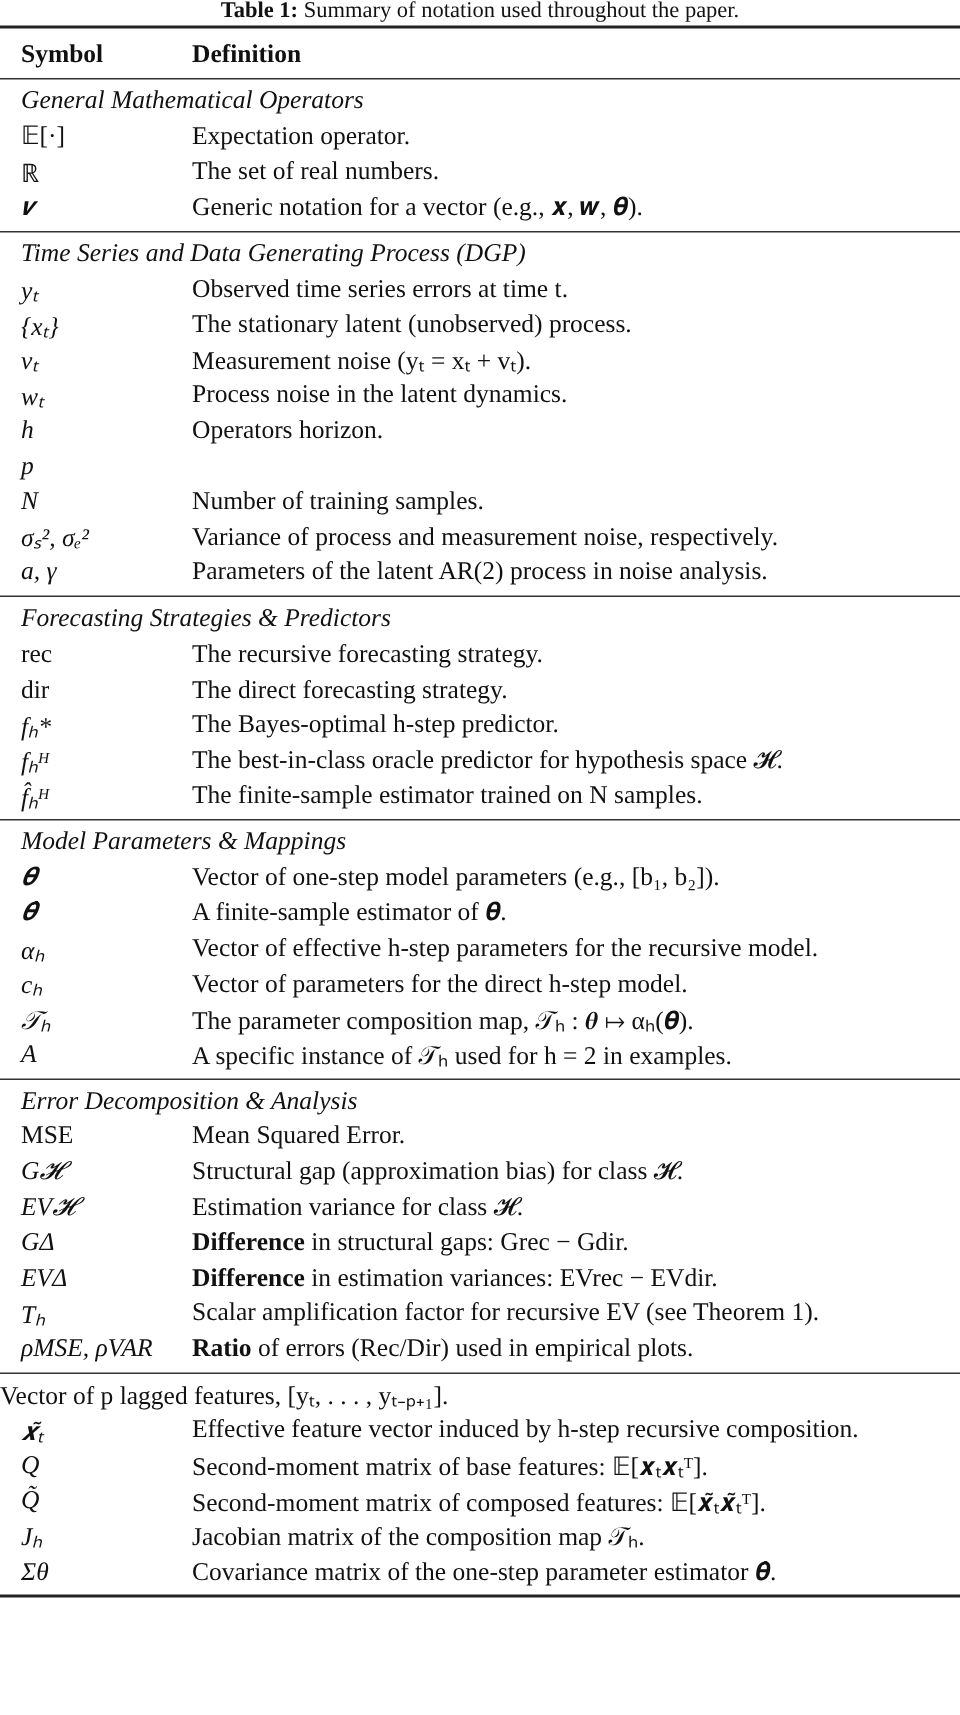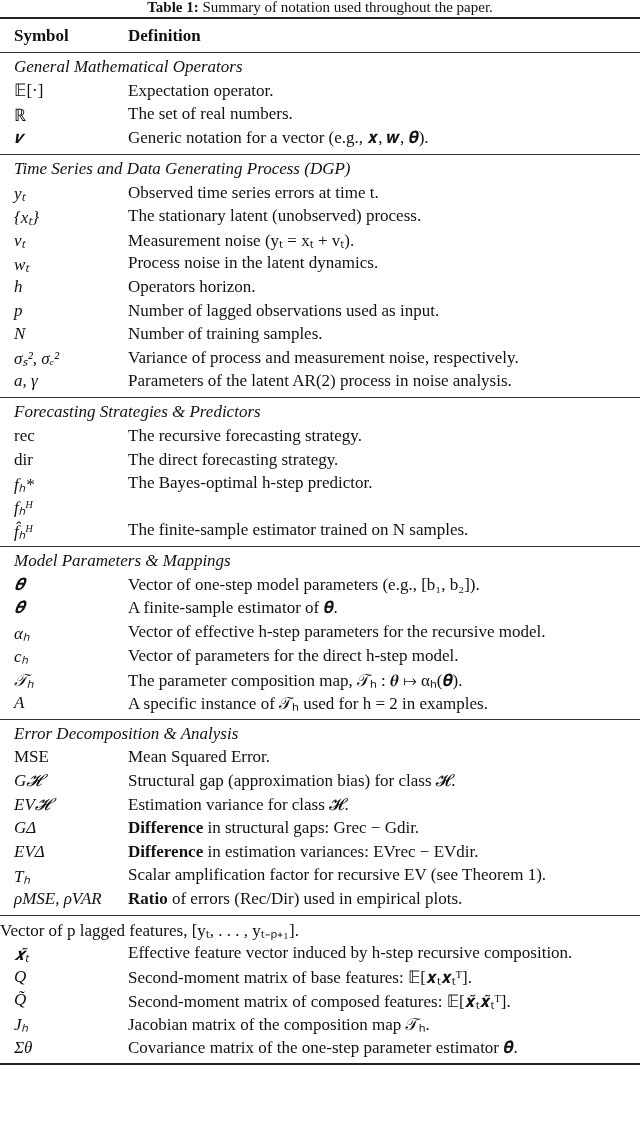--- a/index.html
+++ b/index.html
@@ -61,21 +61,20 @@
       <div class="row">
         <div class="sym m">wₜ</div>
         <div class="def"><span>Process noise in the latent dynamics.</span></div>
       </div>
       <div class="row">
         <div class="sym m">h</div>
         <div class="def"><span>Operators horizon.</span></div>
       </div>
       <div class="row">
         <div class="sym m">p</div>
-        <div class="def"><span>Number of lagged observations used as input.</span></div>
       </div>
       <div class="row">
         <div class="sym m">N</div>
         <div class="def"><span>Number of training samples.</span></div>
       </div>
       <div class="row">
         <div class="sym m">σₛ², σₑ²</div>
         <div class="def"><span>Variance of process and measurement noise, respectively.</span></div>
       </div>
       <div class="row">
@@ -93,20 +92,21 @@
       <div class="row">
         <div class="sym">dir</div>
         <div class="def"><span>The direct forecasting strategy.</span></div>
       </div>
       <div class="row">
         <div class="sym m">fₕ*</div>
         <div class="def"><span>The Bayes-optimal h-step predictor.</span></div>
       </div>
       <div class="row">
         <div class="sym m">fₕᴴ</div>
+        <div class="def"><span>The best-in-class oracle predictor for hypothesis space 𝓗.</span></div>
       </div>
       <div class="row">
         <div class="sym m">f̂ₕᴴ</div>
         <div class="def"><span>The finite-sample estimator trained on N samples.</span></div>
       </div>
     </div>
     <div class="rule-thin"></div>
     <div class="sec">
       <div class="section-title">Model Parameters &amp; Mappings</div>
       <div class="row">

